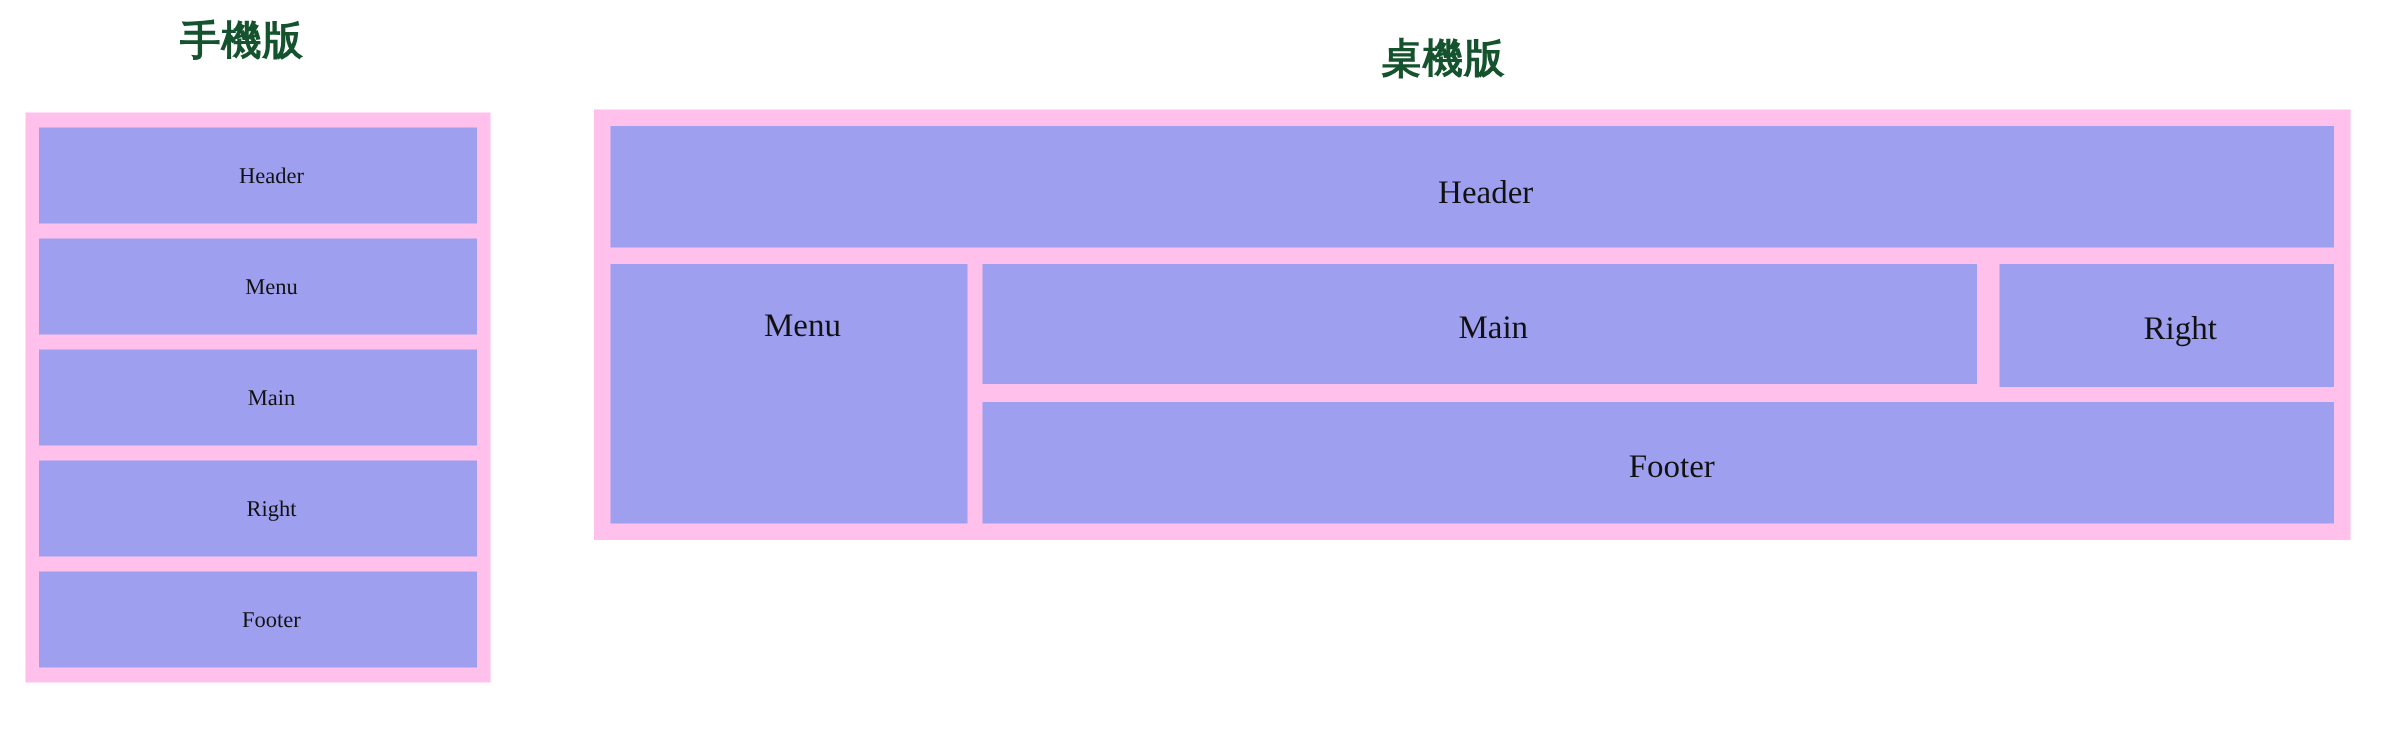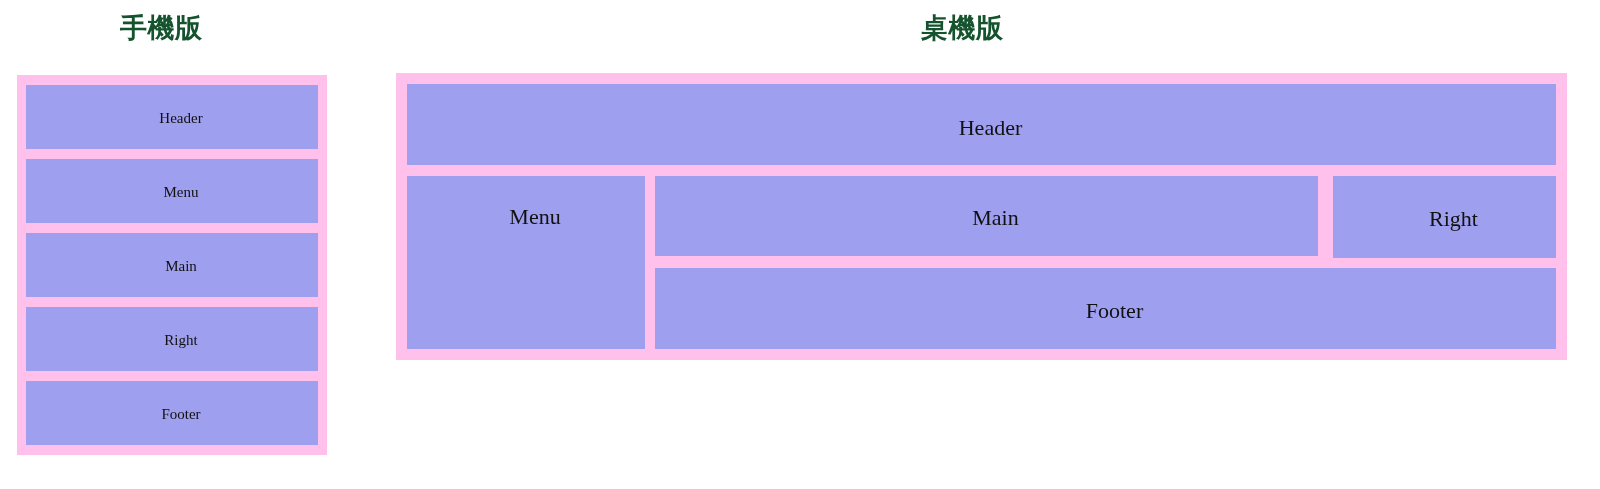--- a/index.html
+++ b/index.html
@@ -21,21 +21,21 @@
     position: absolute;
     font-family: "DejaVu Sans", "Liberation Sans", sans-serif;
     font-weight: bold;
     font-size: 27px;
     line-height: 1;
     color: #14532d;
     white-space: nowrap;
     letter-spacing: 0.5px;
   }
   #title-mobile  { left: 120px; top: 14px; }
-  #title-desktop { left: 921px; top: 14px; }
+  #title-desktop { left: 921px; top: 26px; }
 
   
   .pink-frame {
     position: absolute;
     background: #ffc0ec;
     box-sizing: border-box;
   }
   .cell {
     position: absolute;
     background: #9f9fef;

